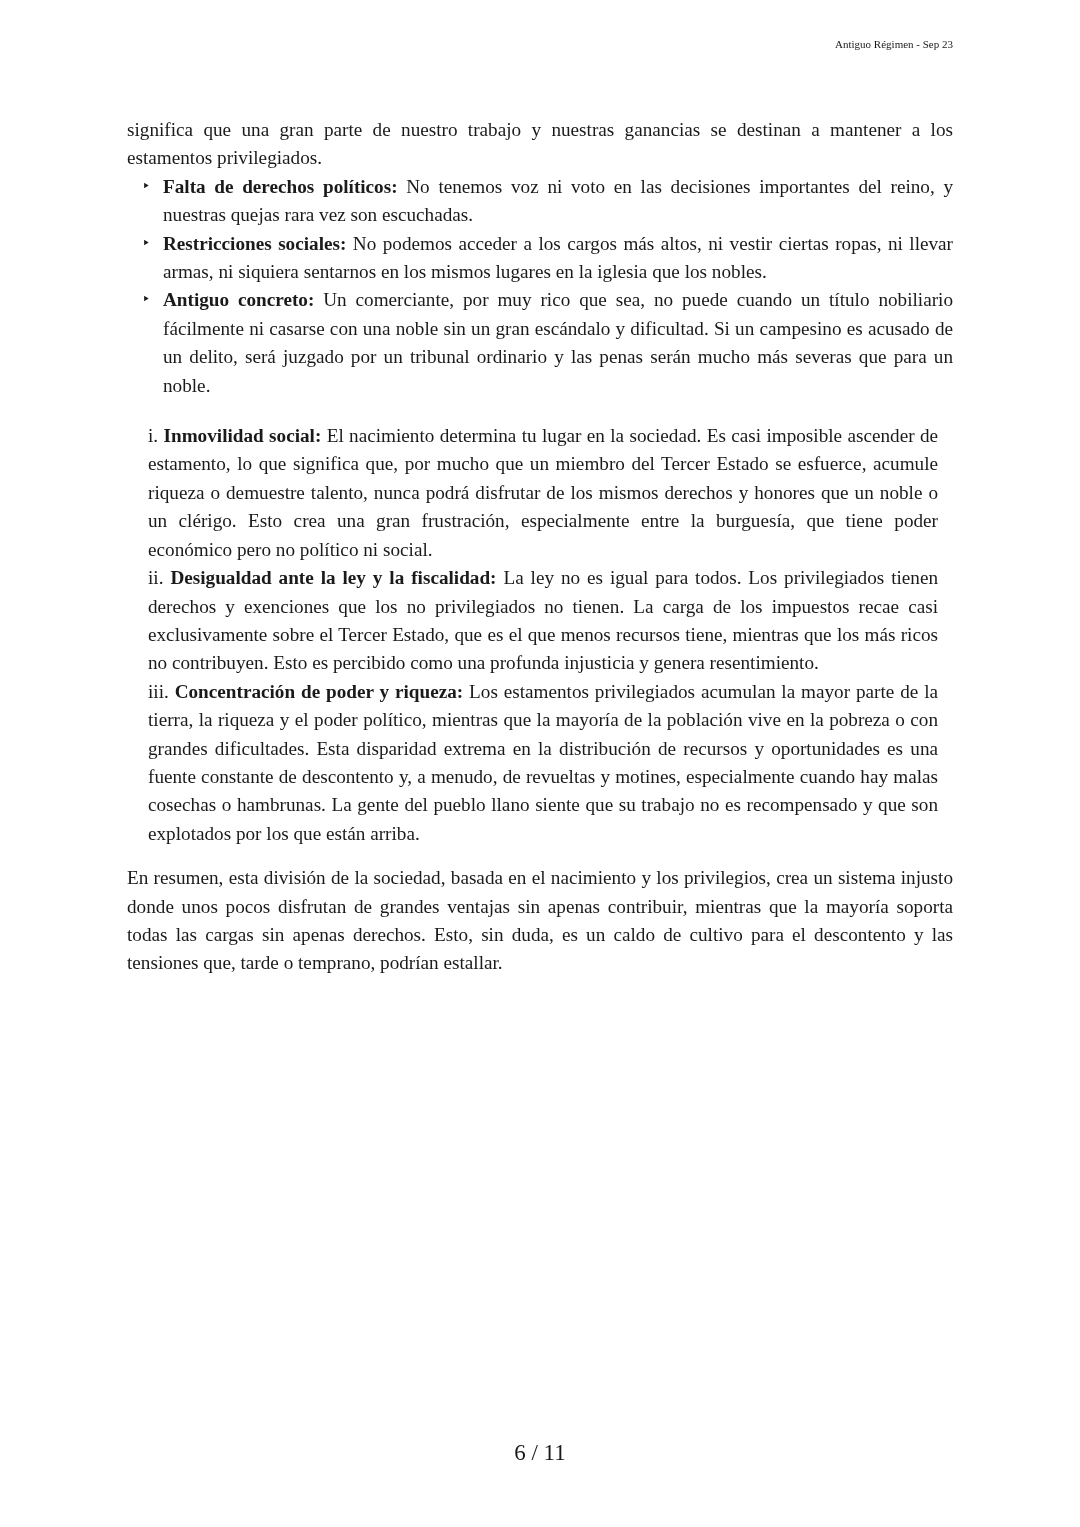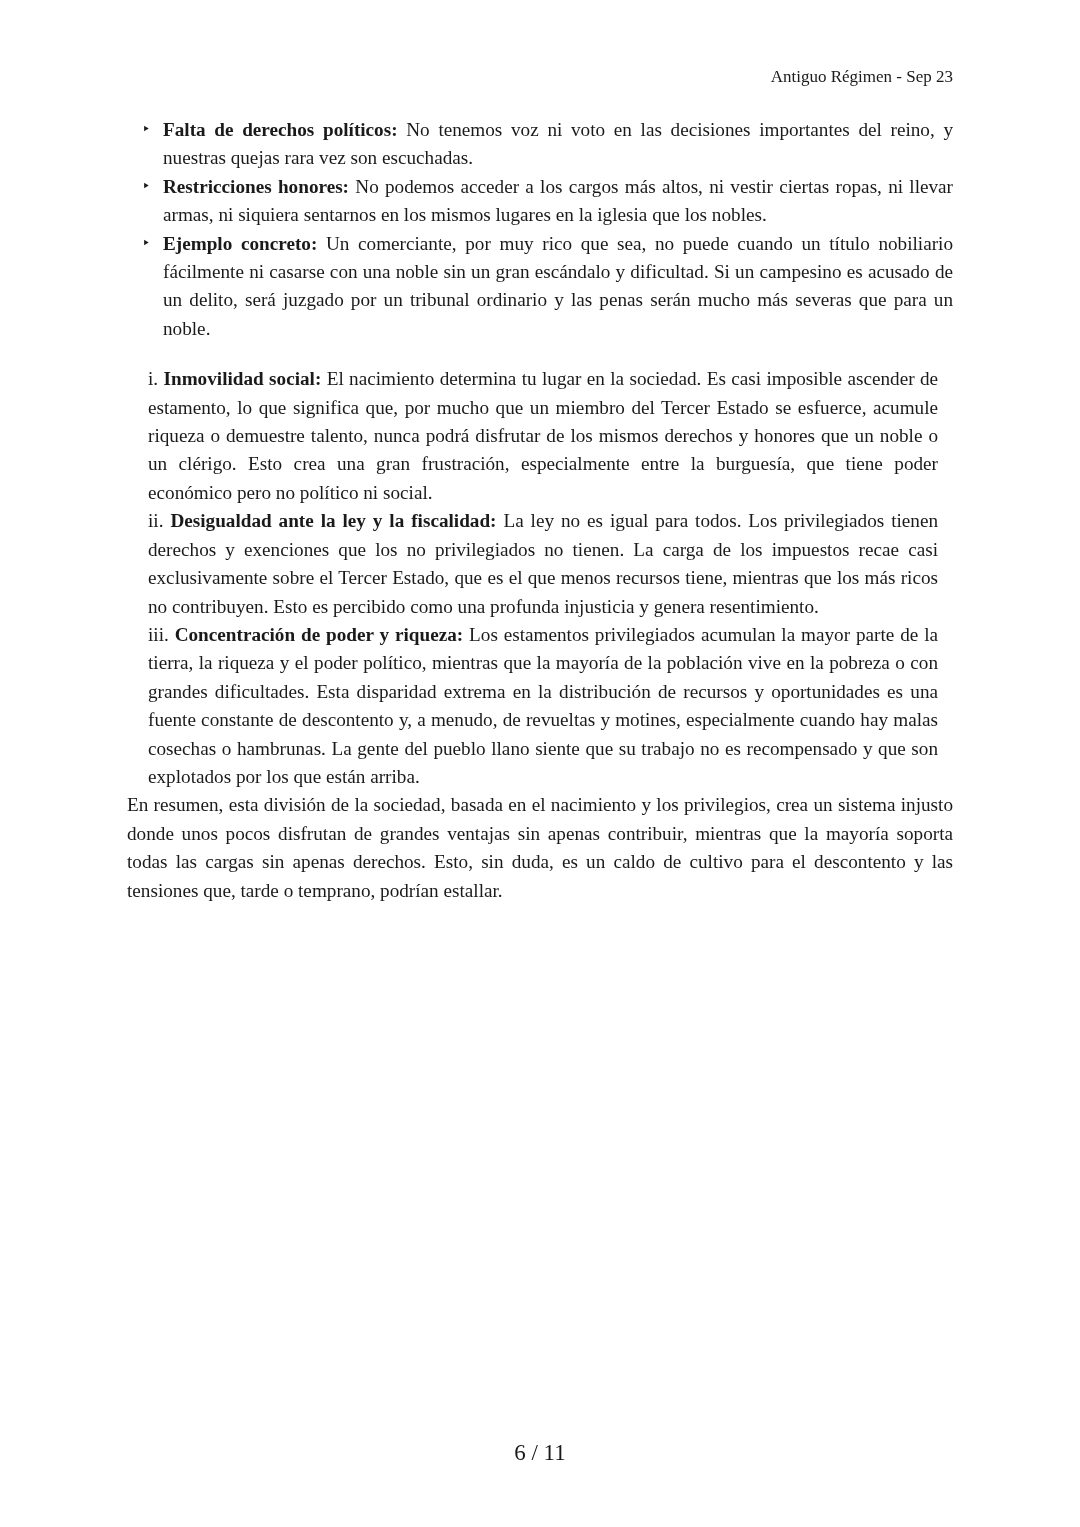--- a/index.html
+++ b/index.html
@@ -14,25 +14,24 @@
     height: 1527px;
     background: #ffffff;
     color: #1a1a1a;
     font-family: "Liberation Serif", "DejaVu Serif", serif;
     overflow: hidden;
   }
   .doc-header {
     position: absolute;
     top: 33px;
     right: 127px;
-    font-size: 17px;
+    font-size: 11px;
     line-height: 22px;
     color: #1a1a1a;
     white-space: nowrap;
-    margin-top: 33px;
   }
   .content {
     position: absolute;
     top: 116px;
     left: 127px;
     width: 826px;
     font-size: 19.2px;
     line-height: 28.4px;
     text-align: justify;
     hyphens: auto;
@@ -43,21 +42,21 @@
   .bullet-list { margin: 0; }
   .bullet-item { position: relative; padding-left: 36px; }
   .bullet-marker {
     position: absolute;
     left: 15px;
     top: 0;
     font-size: 14px;
     line-height: 28.4px;
   }
   .para-c { margin-top: 9px; }
-  .roman-block { margin: 22px 15px 0 21px; }
+  .roman-block { margin: 22px 15px 16px 21px; }
   .roman-item { margin: 0; }
   .summary { margin-top: 9px; }
   strong { font-weight: bold; }
   .doc-footer {
     position: absolute;
     top: 1440px;
     left: 0;
     width: 100%;
     text-align: center;
     font-size: 23px;
@@ -68,36 +67,37 @@
 <body>
 
 <div class="page">
 
   <header class="doc-header">
     <span>Antiguo Régimen - Sep 23</span>
   </header>
 
   <main class="content">
 
+    <p class="cont-para">significa que una gran parte de nuestro trabajo y nuestras ganancias se destinan a mantener a los estamentos privilegiados.</p>
 
     <div class="bullet-list">
 
       <div class="bullet-item">
         <span class="bullet-marker">‣</span>
         <p class="bullet-text"><strong>Falta de derechos políticos:</strong> <span>No tenemos voz ni voto en las decisiones importantes del reino, y nuestras quejas rara vez son escuchadas.</span></p>
       </div>
 
       <div class="bullet-item">
         <span class="bullet-marker">‣</span>
-        <p class="bullet-text"><strong>Restricciones honores:</strong> <span>No podemos acceder a los cargos más altos, ni vestir ciertas ropas, ni llevar armas, ni siquiera sentarnos en los mismos lugares en la iglesia que los nobles.</span></p>
+        <p class="bullet-text"><strong>Restricciones sociales:</strong> <span>No podemos acceder a los cargos más altos, ni vestir ciertas ropas, ni llevar armas, ni siquiera sentarnos en los mismos lugares en la iglesia que los nobles.</span></p>
       </div>
 
       <div class="bullet-item">
         <span class="bullet-marker">‣</span>
-        <p class="bullet-text"><strong>Ejemplo concreto:</strong> <span>Un comerciante, por muy rico que sea, no puede cuando un título nobiliario fácilmente ni casarse con una noble sin un gran escándalo y dificultad. Si un campesino es acusado de un delito, será juzgado por un tribunal ordinario y las penas serán mucho más severas que para un noble.</span></p>
+        <p class="bullet-text"><strong>Antiguo concreto:</strong> <span>Un comerciante, por muy rico que sea, no puede cuando un título nobiliario fácilmente ni casarse con una noble sin un gran escándalo y dificultad. Si un campesino es acusado de un delito, será juzgado por un tribunal ordinario y las penas serán mucho más severas que para un noble.</span></p>
       </div>
 
     </div>
 
 
     <div class="roman-block">
       <p class="roman-item"><span class="rnum">i.</span> <strong>Inmovilidad social:</strong> <span>El nacimiento determina tu lugar en la sociedad. Es casi imposible ascender de estamento, lo que significa que, por mucho que un miembro del Tercer Estado se esfuerce, acumule riqueza o demuestre talento, nunca podrá disfrutar de los mismos derechos y honores que un noble o un clérigo. Esto crea una gran frustración, especialmente entre la burguesía, que tiene poder económico pero no político ni social.</span></p>
       <p class="roman-item"><span class="rnum">ii.</span> <strong>Desigualdad ante la ley y la fiscalidad:</strong> <span>La ley no es igual para todos. Los privilegiados tienen derechos y exenciones que los no privilegiados no tienen. La carga de los impuestos recae casi exclusivamente sobre el Tercer Estado, que es el que menos recursos tiene, mientras que los más ricos no contribuyen. Esto es percibido como una profunda injusticia y genera resentimiento.</span></p>
       <p class="roman-item"><span class="rnum">iii.</span> <strong>Concentración de poder y riqueza:</strong> <span>Los estamentos privilegiados acumulan la mayor parte de la tierra, la riqueza y el poder político, mientras que la mayoría de la población vive en la pobreza o con grandes dificultades. Esta disparidad extrema en la distribución de recursos y oportunidades es una fuente constante de descontento y, a menudo, de revueltas y motines, especialmente cuando hay malas cosechas o hambrunas. La gente del pueblo llano siente que su trabajo no es recompensado y que son explotados por los que están arriba.</span></p>
     </div>

